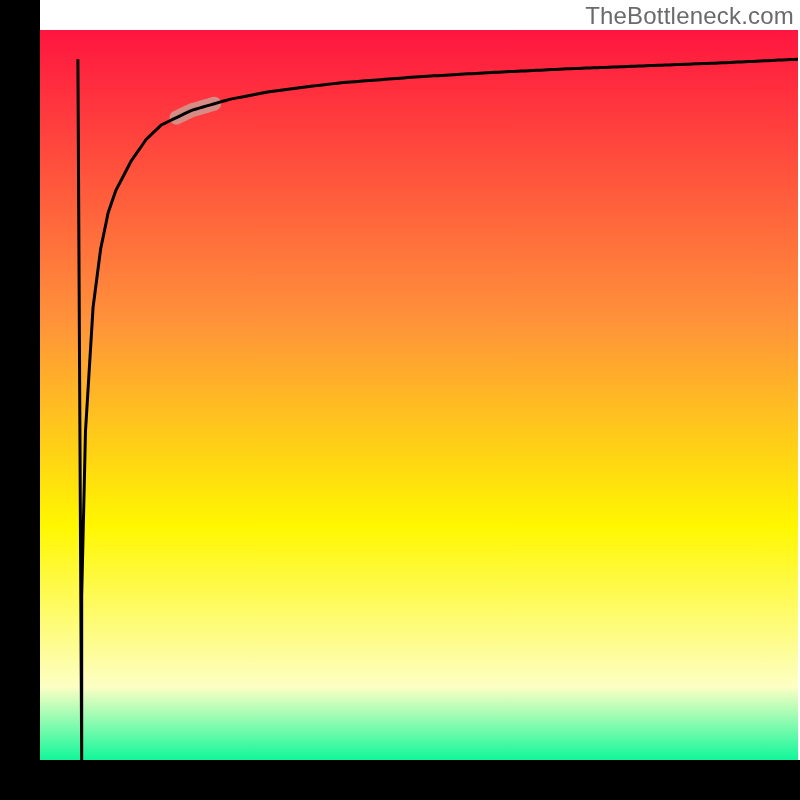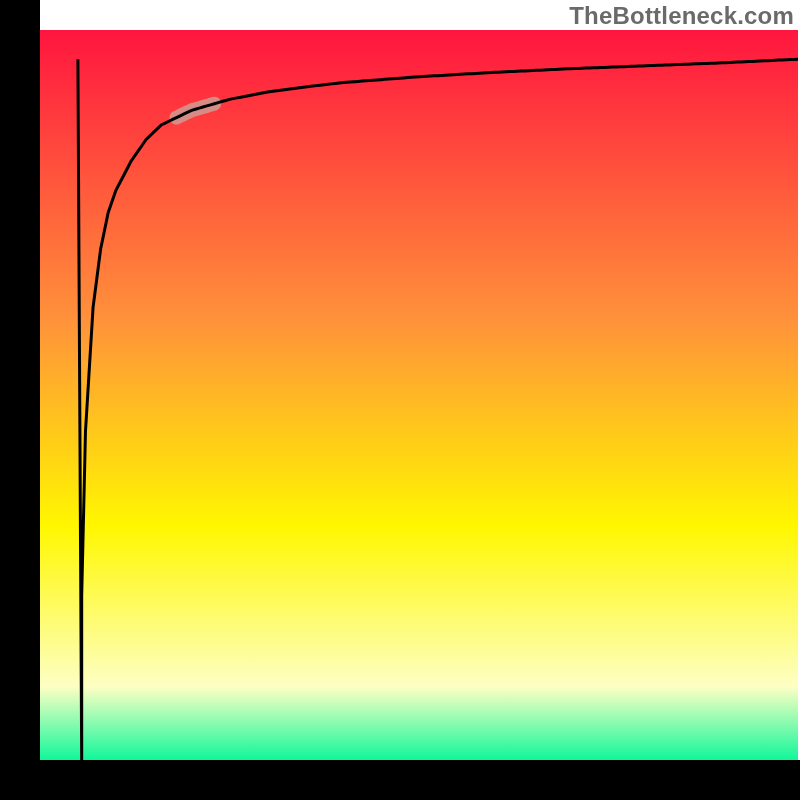--- a/index.html
+++ b/index.html
@@ -15,21 +15,21 @@
     position: relative;
     width: 800px;
     height: 800px;
   }
   .watermark {
     position: absolute;
     top: 2px;
     right: 6px;
     font-size: 24px;
     color: #6a6a6a;
-    font-weight: 700;
+    font-weight: 400;
     letter-spacing: 0.2px;
     z-index: 10;
   }
   svg {
     display: block;
   }
 </style>
 </head>
 <body>
 

